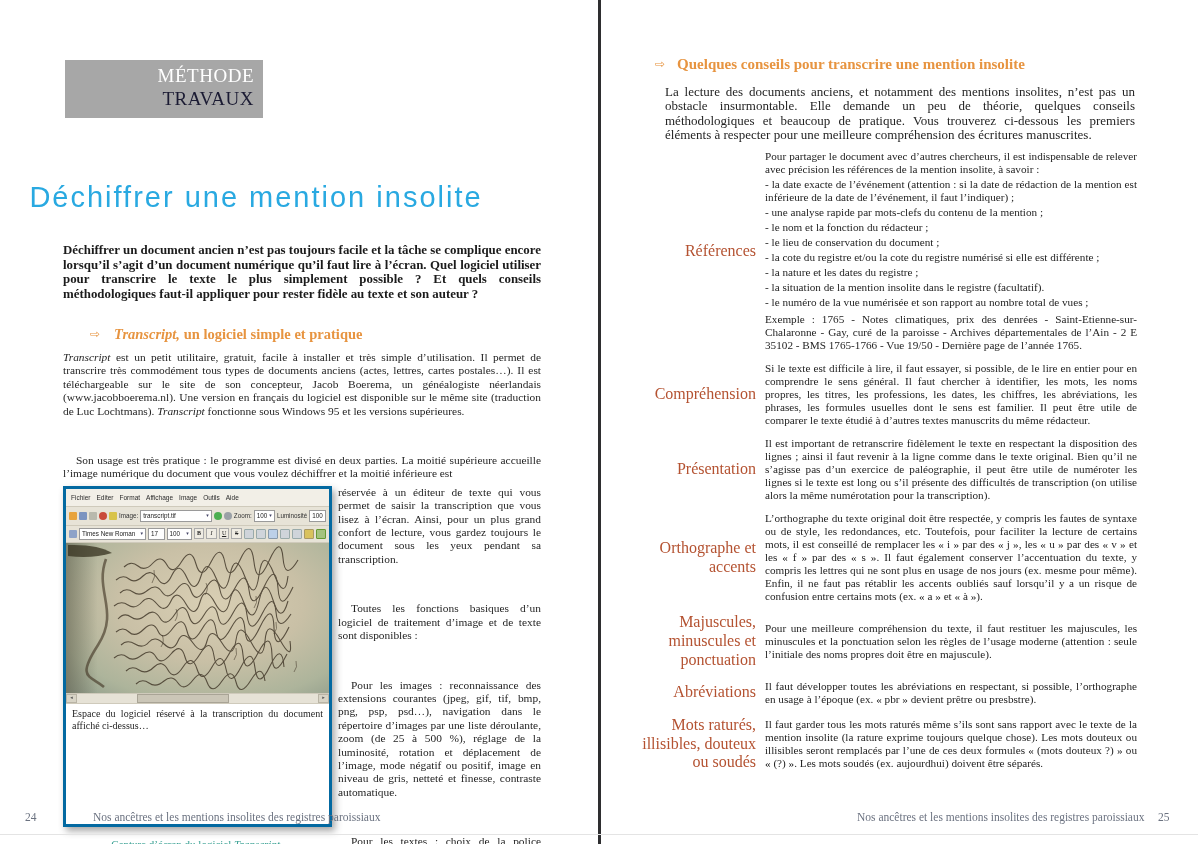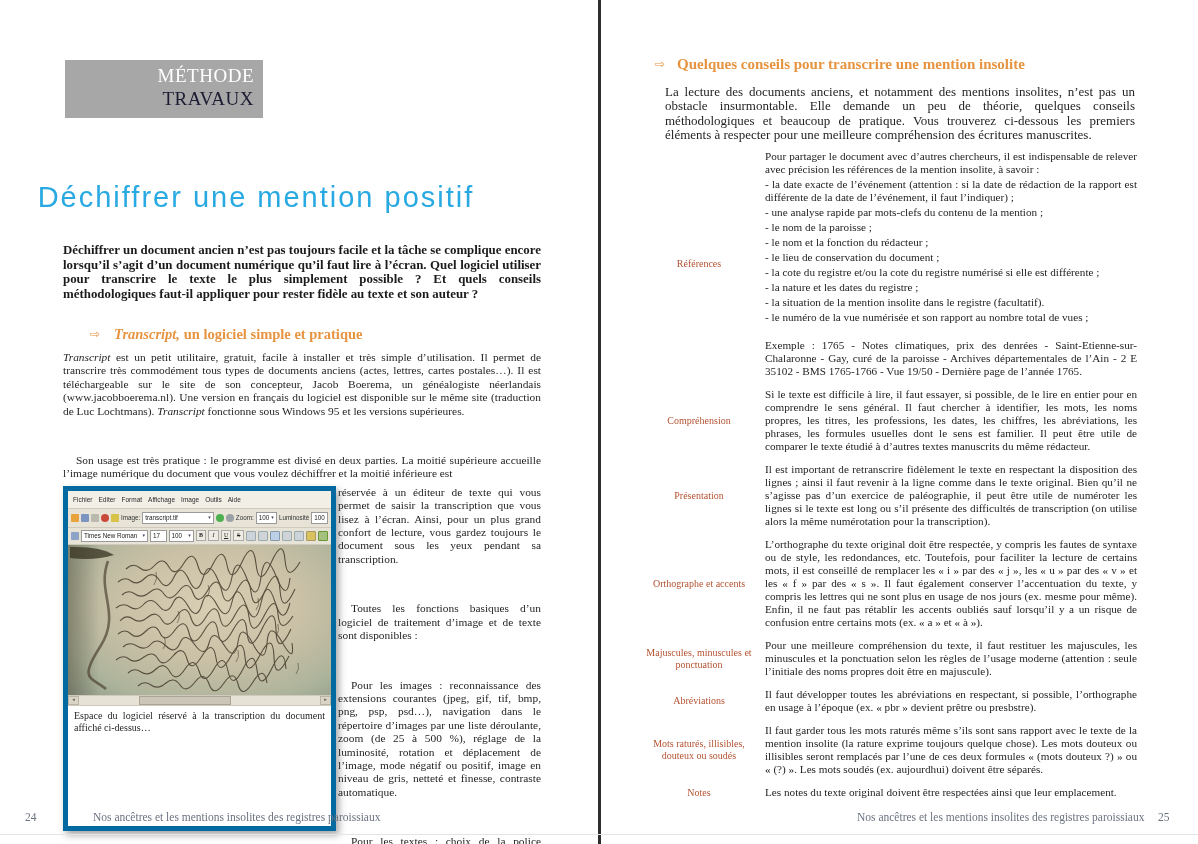--- a/index.html
+++ b/index.html
@@ -43,21 +43,21 @@
   .article-left p.ind{text-indent:13px;margin-top:36px;}
   .media-row{display:flex;margin-top:2px;}
   .app-col{width:268px;flex:0 0 268px;}
   .wrap-col{flex:1;padding-left:7px;}
   .wrap-col p{margin:0 0 5px 0;}
   .wrap-col p.ind{text-indent:13px;font-family:Liberation Serif, serif;}
   .caption{margin-top:11px;text-align:center;font-size:11px;color:var(--caption-teal,#339E90);}
 
   
   .win{
-    width:263px;border:5px solid #0369a1;background:#ece9e0;
+    width:263px;border:3px solid #0369a1;background:#ece9e0;
     box-shadow:3px 4px 7px rgba(60,60,60,.45);
   }
   .menubar{display:flex;gap:6px;padding:2px 5px;background:#f2efe7;border-bottom:1px solid #cfcabb;
     font-family:"Liberation Sans", sans-serif;font-size:6.5px;color:#2a2a2a;}
   .toolbar{display:flex;align-items:center;gap:2px;padding:2px 3px;background:#e7e3d7;border-bottom:1px solid #cfcabb;
     font-family:"Liberation Sans", sans-serif;font-size:6.3px;color:#333;}
   .tbico{width:8px;height:8px;border-radius:1px;flex:0 0 auto;}
   .combo{background:#fff;border:1px solid #9a9a9a;height:10px;display:flex;align-items:center;
     padding:0 2px;gap:2px;font-size:6.3px;color:#222;white-space:nowrap;}
   .combo .caret{font-size:5px;color:#446;}
@@ -70,46 +70,46 @@
   .hscroll{display:flex;align-items:center;height:9px;background:#e6e2d6;border-top:1px solid #cfcabb;border-bottom:1px solid #cfcabb;}
   .harrow{width:9px;height:7px;background:#d8d4c6;border:1px solid #b9b4a5;font-size:5px;line-height:5px;text-align:center;color:#555;}
   .hthumb{width:90px;height:7px;background:#cbc6b7;border:1px solid #a9a496;margin-left:60px;}
   .transcribe{height:112px;background:#ffffff;padding:4px 6px;font-size:10px;line-height:12px;color:#1e1e1e;}
 
   
   .intro-right{position:absolute;top:85px;left:64px;width:470px;
     font-size:13px;line-height:14.4px;text-align:justify;}
   .sections{position:absolute;top:150px;left:36px;width:500px;display:flex;flex-direction:column;gap:10px;}
   .section{display:grid;grid-template-columns:124px 1fr;column-gap:4px;align-items:center;}
-  .sec-label{color:var(--label-red,#B45231);text-align:center;font-size:10px;line-height:1.18;padding:0 5px;}
+  .sec-label{color:var(--label-red,#B45231);text-align:right;font-size:16px;line-height:1.18;padding:0 5px;}
   .sec-body{font-size:11.2px;line-height:13px;text-align:justify;}
   .sec-body p{margin:0;}
   .sec-body p.blt{margin-top:2px;}
-  .sec-body p.exmp{margin-top:15px;font-family:Liberation Serif, serif;}
+  .sec-body p.exmp{margin-top:4px;font-family:Liberation Serif, serif;}
 
   
   .footer{position:absolute;top:811px;left:0;width:100%;height:16px;
     font-size:11.5px;color:var(--footer-gray,#6B7280);}
   .footer .fnum{position:absolute;top:0;}
   .footer .ftext{position:absolute;top:0;}
   .page-left .fnum{left:25px;}
   .page-left .ftext{left:93px;}
   .page-right .ftext{left:256px;}
   .page-right .fnum{left:557px;}
 </style>
 </head>
 <body>
 
 <div class="page page-left">
 
   <div class="tag-box">
     <div><span class="w1">MÉTHODE</span><span> TRAVAUX</span></div>
   </div>
 
-  <div class="doc-title">Déchiffrer une mention positif</div>
+  <div class="doc-title">Déchiffrer une mention insolite</div>
 
   <div class="intro-left">Déchiffrer un document ancien n’est pas toujours facile et la tâche se complique encore lorsqu’il s’agit d’un document numérique qu’il faut lire à l’écran. Quel logiciel utiliser pour transcrire le texte le plus simplement possible ? Et quels conseils méthodologiques faut-il appliquer pour rester fidèle au texte et son auteur ?</div>
 
   <div class="heading-row heading-left">
     <span class="arrow">⇨</span>
     <span class="htext"><i>Transcript,</i><span> un logiciel simple et pratique</span></span>
   </div>
 
   <div class="article-left">
     <p><i>Transcript</i><span> est un petit utilitaire, gratuit, facile à installer et très simple d’utilisation. Il permet de transcrire très commodément tous types de documents anciens (actes, lettres, cartes postales…). Il est téléchargeable sur le site de son concepteur, Jacob Boerema, un généalogiste néerlandais (www.jacobboerema.nl). Une version en français du logiciel est disponible sur le même site (traduction de Luc Lochtmans). </span><i>Transcript</i><span> fonctionne sous Windows 95 et les versions supérieures.</span></p>
@@ -255,23 +255,22 @@
 
   <div class="intro-right">La lecture des documents anciens, et notamment des mentions insolites, n’est pas un obstacle insurmontable. Elle demande un peu de théorie, quelques conseils méthodologiques et beaucoup de pratique. Vous trouverez ci-dessous les premiers éléments à respecter pour une meilleure compréhension des écritures manuscrites.</div>
 
   <div class="sections">
 
     <div class="section">
       <div class="sec-label">Références</div>
       <div class="sec-body">
         <p>Pour partager le document avec d’autres chercheurs, il est indispensable de relever avec précision les références de la mention insolite, à savoir :</p>
         <div>
-            <p class="blt">- la date exacte de l’événement (attention : si la date de rédaction de la rapport est différente de la date de l’événement, il faut l’indiquer) ;</p>
+            <p class="blt">- la date exacte de l’événement (attention : si la date de rédaction de la mention est inférieure de la date de l’événement, il faut l’indiquer) ;</p>
             <p class="blt">- une analyse rapide par mots-clefs du contenu de la mention ;</p>
-            <p class="blt">- le nom de la paroisse ;</p>
             <p class="blt">- le nom et la fonction du rédacteur ;</p>
             <p class="blt">- le lieu de conservation du document ;</p>
             <p class="blt">- la cote du registre et/ou la cote du registre numérisé si elle est différente ;</p>
             <p class="blt">- la nature et les dates du registre ;</p>
             <p class="blt">- la situation de la mention insolite dans le registre (facultatif).</p>
             <p class="blt">- le numéro de la vue numérisée et son rapport au nombre total de vues ;</p>
           </div>
         <p class="exmp">Exemple : 1765 - Notes climatiques, prix des denrées - Saint-Etienne-sur-Chalaronne - Gay, curé de la paroisse - Archives départementales de l’Ain - 2 E 35102 - BMS 1765-1766 - Vue 19/50 - Dernière page de l’année 1765.</p>
       </div>
     </div>
@@ -299,24 +298,20 @@
     <div class="section">
       <div class="sec-label">Abréviations</div>
       <div class="sec-body">Il faut développer toutes les abréviations en respectant, si possible, l’orthographe en usage à l’époque (ex. « pbr » devient prêtre ou presbstre).</div>
     </div>
 
     <div class="section">
       <div class="sec-label">Mots raturés, illisibles, douteux ou soudés</div>
       <div class="sec-body">Il faut garder tous les mots raturés même s’ils sont sans rapport avec le texte de la mention insolite (la rature exprime toujours quelque chose). Les mots douteux ou illisibles seront remplacés par l’une de ces deux formules « (mots douteux ?) » ou « (?) ». Les mots soudés (ex. aujourdhui) doivent être séparés.</div>
     </div>
 
-    <div class="section">
-      <div class="sec-label">Notes</div>
-      <div class="sec-body">Les notes du texte original doivent être respectées ainsi que leur emplacement.</div>
-    </div>
 
   </div>
 
   <div class="footer">
     <span class="ftext">Nos ancêtres et les mentions insolites des registres paroissiaux</span>
     <span class="fnum">25</span>
   </div>
 </div>
 
 </body></html>

